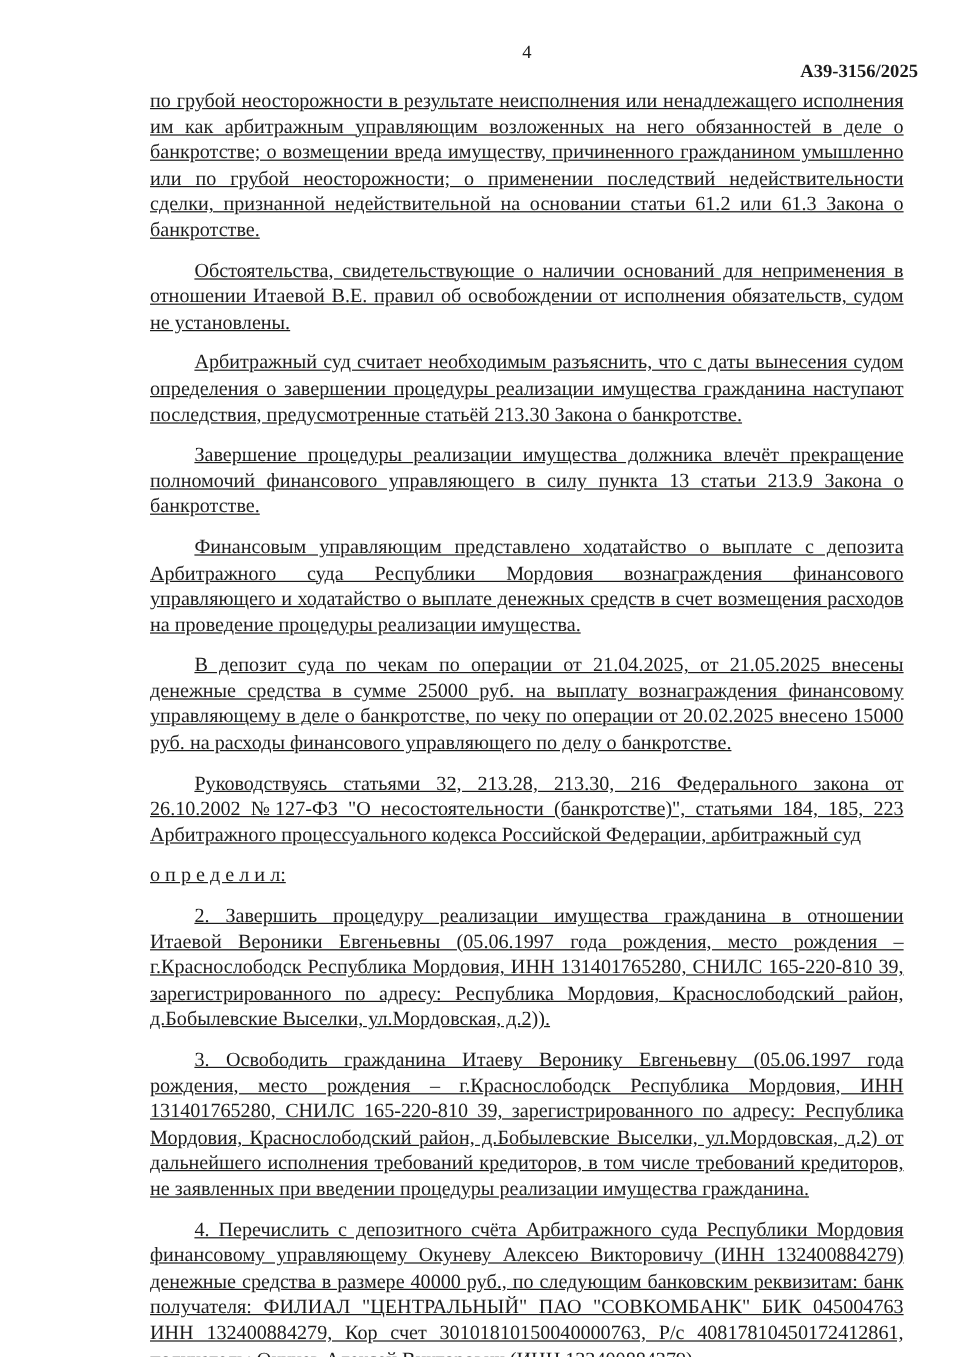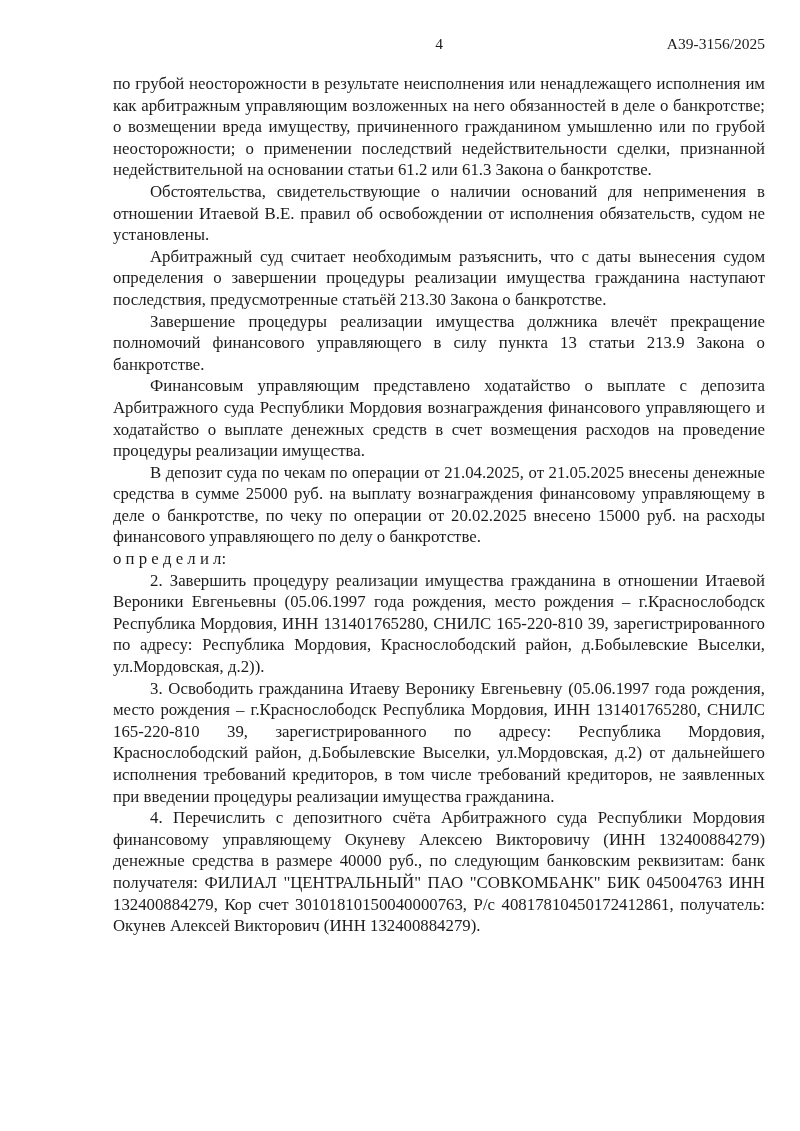--- a/index.html
+++ b/index.html
@@ -30,30 +30,32 @@
   }
   .page-number {
     position: absolute;
     left: 0;
     right: 0;
     text-align: center;
   }
   .case-number {
     position: absolute;
     right: 0;
-    top: 0;
+    top: 16px;
     text-align: center;
+    font-weight: bold;
   }
   .doc-body {
     font-size: 16.8px;
     line-height: 21.6px;
     text-align: justify;
   }
   .doc-body p.para {
-    margin: 0;
+    margin: 12px;
+    text-decoration: underline;
   }
   .doc-body p.para.indent {
     text-indent: 37px;
   }
   .doc-body p.para.center {
     text-align: left;
     text-indent: 0;
   }
 </style>
 </head>
@@ -64,18 +66,19 @@
     <span class="page-number">4</span>
     <span class="case-number">А39-3156/2025</span>
   </div>
   <div class="doc-body">
       <p class="para">по грубой неосторожности в результате неисполнения или ненадлежащего исполнения им как арбитражным управляющим возложенных на него обязанностей в деле о банкротстве; о возмещении вреда имуществу, причиненного гражданином умышленно или по грубой неосторожности; о применении последствий недействительности сделки, признанной недействительной на основании статьи 61.2 или 61.3 Закона о банкротстве.</p>
       <p class="para indent">Обстоятельства, свидетельствующие о наличии оснований для неприменения в отношении Итаевой В.Е.  правил об освобождении от исполнения обязательств, судом не установлены.</p>
       <p class="para indent">Арбитражный суд считает необходимым разъяснить, что с даты вынесения судом определения о завершении процедуры реализации имущества гражданина наступают последствия, предусмотренные статьёй 213.30 Закона о банкротстве.</p>
       <p class="para indent">Завершение процедуры реализации имущества должника влечёт прекращение полномочий финансового управляющего в силу пункта 13 статьи 213.9 Закона о банкротстве.</p>
       <p class="para indent">Финансовым управляющим представлено ходатайство о выплате с депозита Арбитражного суда Республики Мордовия вознаграждения финансового управляющего и ходатайство о выплате денежных средств в счет возмещения расходов на проведение процедуры реализации имущества.</p>
       <p class="para indent">В депозит суда по чекам по операции от 21.04.2025, от 21.05.2025 внесены денежные средства в сумме 25000 руб. на выплату вознаграждения финансовому управляющему в деле о банкротстве, по чеку по операции от 20.02.2025  внесено 15000 руб. на расходы финансового управляющего по делу о банкротстве.</p>
+      <p class="para indent">Руководствуясь статьями 32, 213.28, 213.30, 216 Федерального закона от 26.10.2002 №127-ФЗ "О несостоятельности (банкротстве)", статьями 184, 185, 223 Арбитражного процессуального кодекса Российской Федерации, арбитражный суд</p>
       <p class="para center">о п р е д е л и л:</p>
       <p class="para indent">2. Завершить процедуру реализации имущества гражданина в отношении Итаевой Вероники Евгеньевны (05.06.1997 года рождения, место рождения – г.Краснослободск Республика Мордовия, ИНН 131401765280, СНИЛС 165-220-810 39, зарегистрированного по адресу: Республика Мордовия, Краснослободский район, д.Бобылевские Выселки, ул.Мордовская, д.2)).</p>
       <p class="para indent">3. Освободить гражданина Итаеву Веронику Евгеньевну (05.06.1997 года рождения, место рождения – г.Краснослободск Республика Мордовия, ИНН 131401765280, СНИЛС 165-220-810 39, зарегистрированного по адресу: Республика Мордовия, Краснослободский район, д.Бобылевские Выселки, ул.Мордовская, д.2) от дальнейшего исполнения требований кредиторов, в том числе требований кредиторов, не заявленных при введении процедуры реализации имущества гражданина.</p>
       <p class="para indent">4. Перечислить с депозитного счёта Арбитражного суда Республики Мордовия финансовому управляющему Окуневу Алексею Викторовичу (ИНН 132400884279) денежные средства в размере 40000 руб., по следующим банковским реквизитам: банк получателя: ФИЛИАЛ "ЦЕНТРАЛЬНЫЙ" ПАО "СОВКОМБАНК" БИК 045004763 ИНН 132400884279, Кор счет 30101810150040000763, Р/с 40817810450172412861, получатель: Окунев Алексей Викторович (ИНН 132400884279).</p>
     </div>
 </div>
 
 </body></html>

